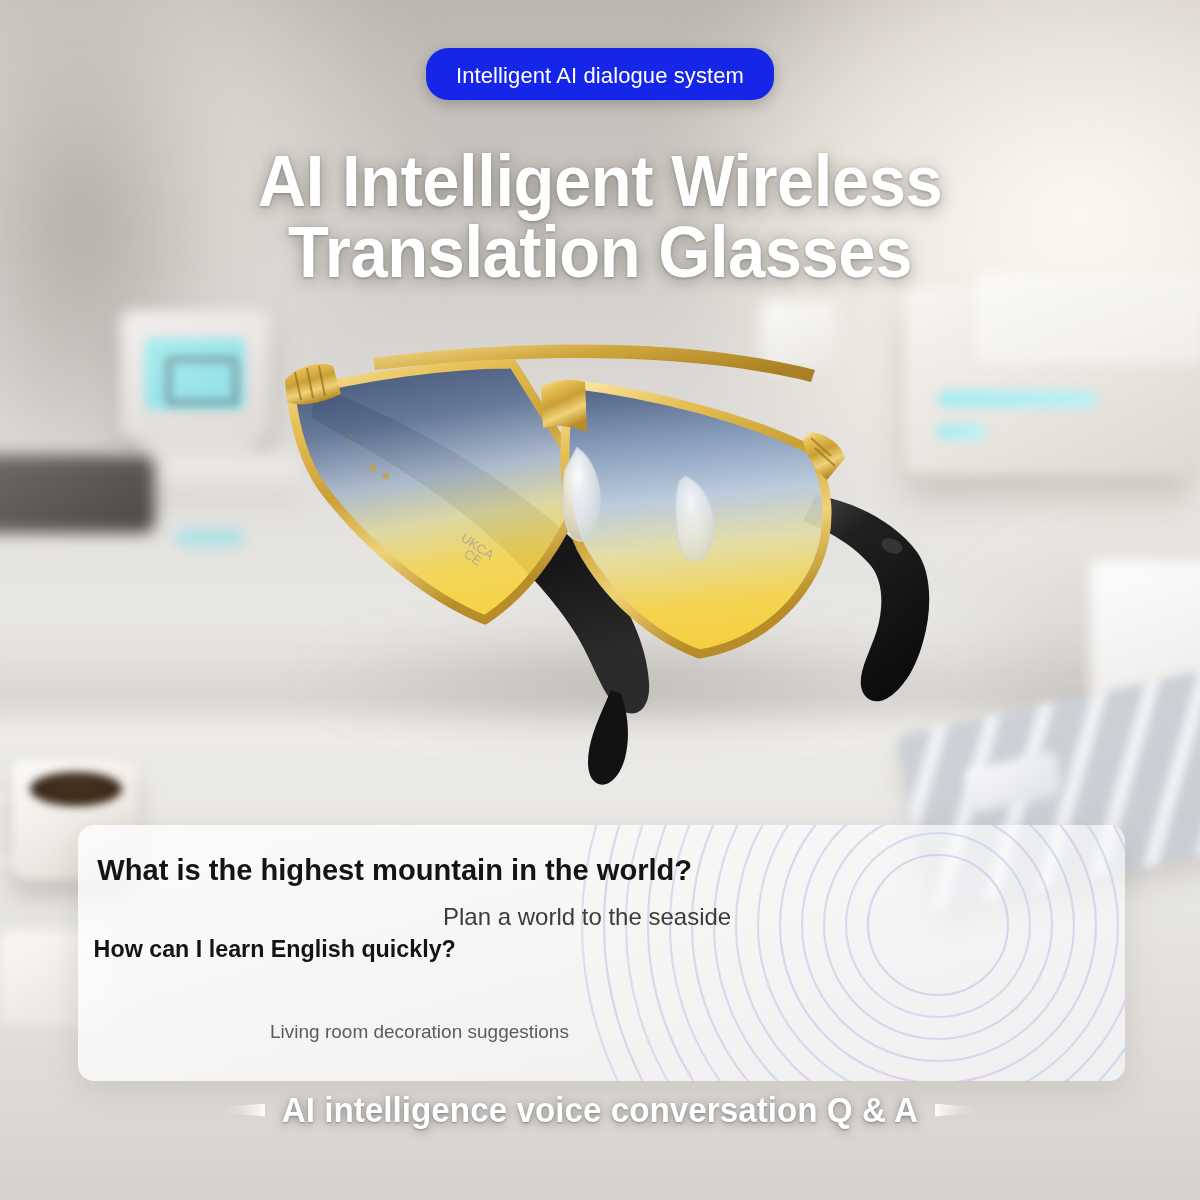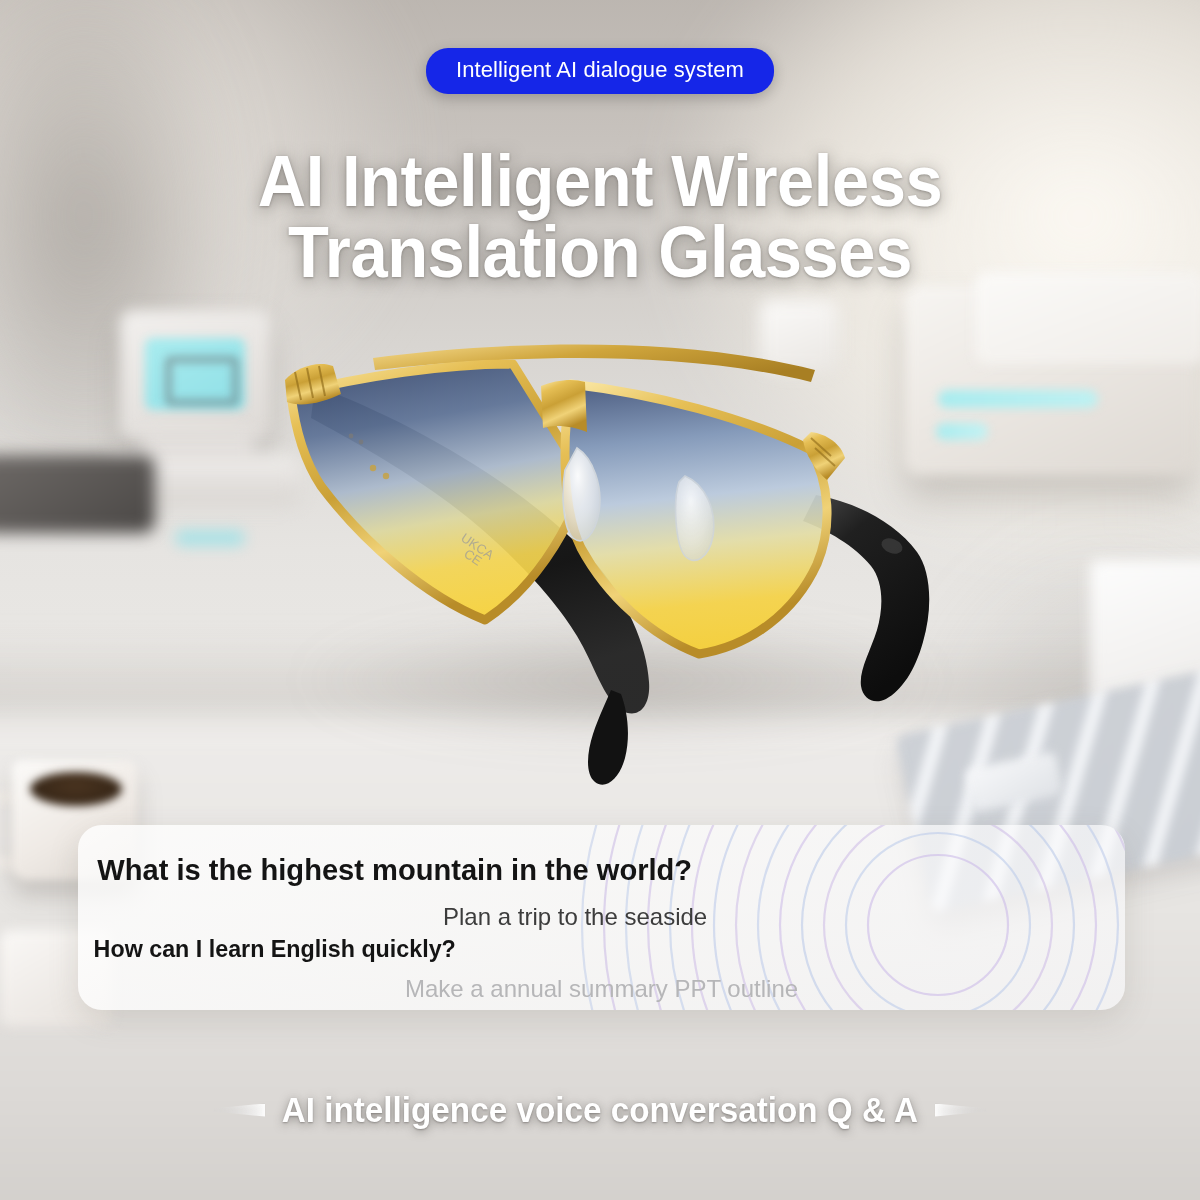--- a/index.html
+++ b/index.html
@@ -151,41 +151,41 @@
   }
   .shadow-hero{
     left:300px;top:620px;width:640px;height:120px;border-radius:50%;
     background:radial-gradient(ellipse at 50% 50%, rgba(120,114,108,.30) 0%, rgba(140,134,128,0) 72%);
     filter:blur(22px);
   }
 
   
   .badge{
     position:absolute;left:50%;top:48px;transform:translateX(-50%);
-    padding:9px 30px 11px;border-radius:22px;
+    padding:15px 30px 11px;border-radius:22px;
     color:#fff;font-size:22px;font-weight:400;letter-spacing:.1px;white-space:nowrap;
     box-shadow:0 4px 14px rgba(0,0,0,.22);
   }
   .title{
     position:absolute;left:0;right:0;top:98px;text-align:center;
     color:#fff;font-weight:700;font-size:72px;line-height:.98;
     letter-spacing:-.5px;
     text-shadow:0 3px 16px rgba(90,85,80,.55), 0 1px 3px rgba(80,75,70,.45);
     transform:scaleX(.93);
   }
   .title .l2{display:block;}
 
   
   .hero{position:absolute;left:255px;top:290px;width:700px;height:420px;}
   .hero svg{position:absolute;inset:0;width:100%;height:100%;overflow:visible;}
 
   
   .card{
-    position:absolute;left:78px;top:825px;width:1047px;height:185px;
-    border-radius:24px;
+    position:absolute;left:78px;top:825px;width:1047px;height:256px;
+    border-radius:16px;
     background:linear-gradient(135deg, rgba(255,255,255,.80) 0%, rgba(253,253,253,.72) 45%, rgba(250,250,252,.66) 100%);
     box-shadow:0 10px 30px rgba(120,114,108,.18);
     overflow:hidden;
   }
   .card-inner{position:absolute;inset:0;}
   .q{position:absolute;white-space:nowrap;font-family:"Liberation Sans", sans-serif;}
   .q1{left:10px;top:28px;font-size:30px;font-weight:700;color:#141414;transform:scaleX(.97);}
   .q2{left:365px;top:78px;font-size:24px;font-weight:400;color:#3c3c3c;}
   .q3{left:10px;top:110px;font-size:24px;font-weight:700;color:#141414;transform:scaleX(.97);}
   .q4{left:327px;top:150px;font-size:24px;font-weight:400;color:#b6b6b8;}
@@ -368,23 +368,22 @@
             <circle cx="300" cy="280" r="268" stroke="#bbcaea"></circle>
             <circle cx="300" cy="280" r="290" stroke="#cbbae5"></circle>
             <circle cx="300" cy="280" r="312" stroke="#bdccea"></circle>
             <circle cx="300" cy="280" r="334" stroke="#c9b9e4"></circle>
             <circle cx="300" cy="280" r="356" stroke="#bfcde9"></circle>
           </g>
         </svg>
       </div>
 
       <div class="q q1">What is the highest mountain in the world?</div>
-      <div class="q q2">Plan a trip to the seaside</div>
+      <div class="q q2">Plan a world to the seaside</div>
       <div class="q q3">How can I learn English quickly?</div>
-      <div class="q q4">Make a annual summary PPT outline</div>
       <div class="q q5">Living room decoration suggestions</div>
     </div>
   </div>
 
   <div class="tagline-wrap">
     <span class="dash left"></span>
     <span class="tagline">AI intelligence voice conversation Q &amp; A</span>
     <span class="dash right"></span>
   </div>
 

